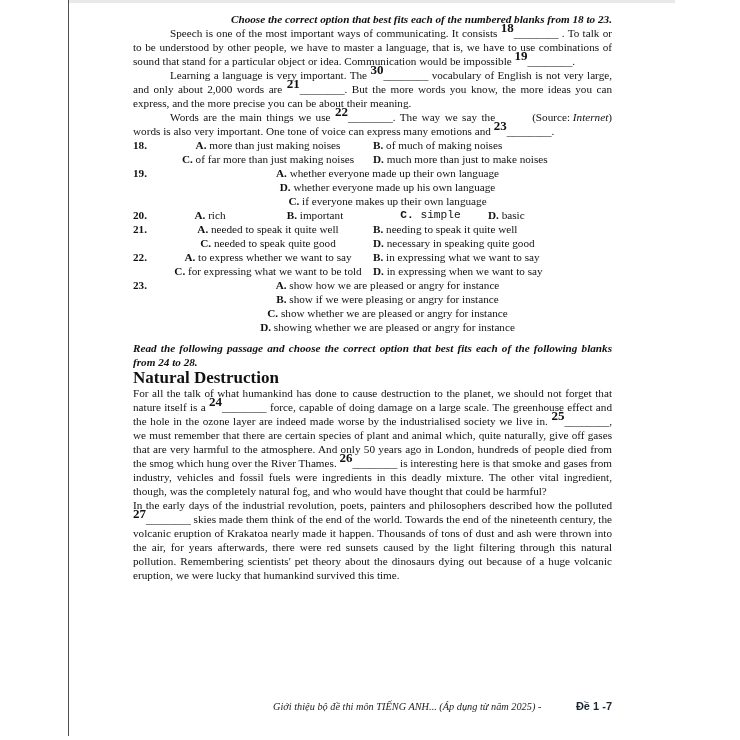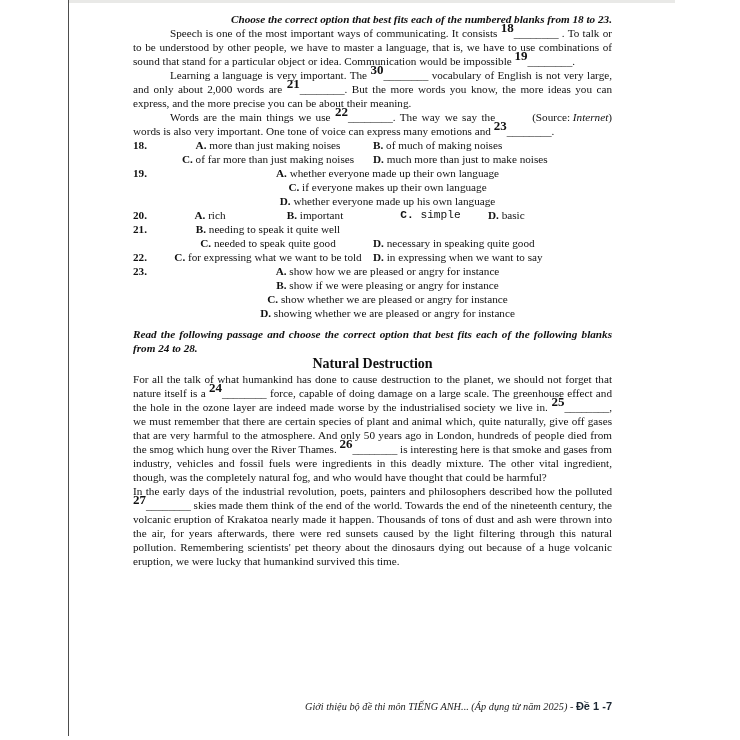--- a/index.html
+++ b/index.html
@@ -13,40 +13,40 @@
     position:absolute;left:133px;top:12px;width:479px;
     font-size:11.2px;line-height:14px;text-align:justify;
   }
   .instruction{font-weight:bold;font-style:italic;text-align:right;}
   .instruction.second{margin-top:7px;text-align:justify;}
   p.para{margin:0;text-indent:37px;}
   p.para.noindent{text-indent:0;}
   sup{font-size:13px;font-weight:bold;line-height:0;}
   .source{float:right;font-style:normal;}
   .source i{font-style:italic;}
-  .passage-title{text-align:center;font-weight:bold;font-size:14px;margin:2px 0 1px 0;}
+  .passage-title{text-align:left;font-weight:bold;font-size:17px;margin:2px 0 1px 0;}
   
   .question{display:flex;align-items:flex-start;text-align:left;}
   .qno{flex:0 0 30px;font-weight:bold;}
   .qbody{flex:1 1 auto;min-width:0;}
   .qrow{display:flex;white-space:nowrap;text-align:center;}
   .qrow.c1{display:block;}
   .qrow.c2 .opt:first-child{flex:0 0 210px;}
   .qrow.c4 .opt:nth-child(1){flex:0 0 94px;}
   .qrow.c4 .opt:nth-child(2){flex:0 0 116px;}
   .qrow.c4 .opt:nth-child(3){flex:0 0 115px;font-family:Liberation Mono, monospace;}
   .opt b{font-weight:bold;}
   
   .footer{
     position:absolute;right:128px;top:700px;font-size:10.3px;font-style:italic;
     color:#222;white-space:nowrap;
   }
   .footer .code{
     font-style:normal;font-weight:bold;font-family:"Liberation Sans", sans-serif;
-    font-size:11px;color:#1c2733;
+    font-size:11px;color:#1c2733;margin-left:32px;
   }
 </style>
 </head>
 <body>
 
 <div class="page-top-edge"></div>
 <div class="page-left-edge"></div>
 
 <div class="content">
   <div class="instruction">Choose the correct option that best fits each of the numbered blanks from 18 to 23.</div>
@@ -66,50 +66,55 @@
           <div class="qrow c2">
             <span class="opt"><b>C.</b> of far more than just making noises</span>
             <span class="opt"><b>D.</b> much more than just to make noises</span>
           </div>
         </div>
       </div>
       <div class="question">
         <span class="qno">19.</span>
         <div class="qbody">
           <div class="qrow c1"><span class="opt"><b>A.</b> whether everyone made up their own language</span></div>
+          <div class="qrow c1"><span class="opt"><b>D.</b> whether everyone made up his own language</span></div>
           <div class="qrow c1"><span class="opt"><b>C.</b> if everyone makes up their own language</span></div>
-          <div class="qrow c1"><span class="opt"><b>D.</b> whether everyone made up his own language</span></div>
         </div>
       </div>
       <div class="question">
         <span class="qno">20.</span>
         <div class="qbody">
           <div class="qrow c4">
             <span class="opt"><b>A.</b> rich</span>
             <span class="opt"><b>B.</b> important</span>
             <span class="opt"><b>C.</b> simple</span>
             <span class="opt"><b>D.</b> basic</span>
           </div>
         </div>
       </div>
       <div class="question">
         <span class="qno">21.</span>
         <div class="qbody">
           <div class="qrow c2">
+            <span class="opt"><b>A.</b> needed to speak it quite well</span>
             <span class="opt"><b>B.</b> needing to speak it quite well</span>
           </div>
           <div class="qrow c2">
             <span class="opt"><b>C.</b> needed to speak quite good</span>
             <span class="opt"><b>D.</b> necessary in speaking quite good</span>
           </div>
         </div>
       </div>
       <div class="question">
         <span class="qno">22.</span>
         <div class="qbody">
+          <div class="qrow c2">
+            <span class="opt"><b>A.</b> to express whether we want to say</span>
+            <span class="opt"><b>B.</b> in expressing what we want to say</span>
+          </div>
           <div class="qrow c2">
             <span class="opt"><b>C.</b> for expressing what we want to be told</span>
             <span class="opt"><b>D.</b> in expressing when we want to say</span>
           </div>
         </div>
       </div>
       <div class="question">
         <span class="qno">23.</span>
         <div class="qbody">
           <div class="qrow c1"><span class="opt"><b>A.</b> show how we are pleased or angry for instance</span></div>

